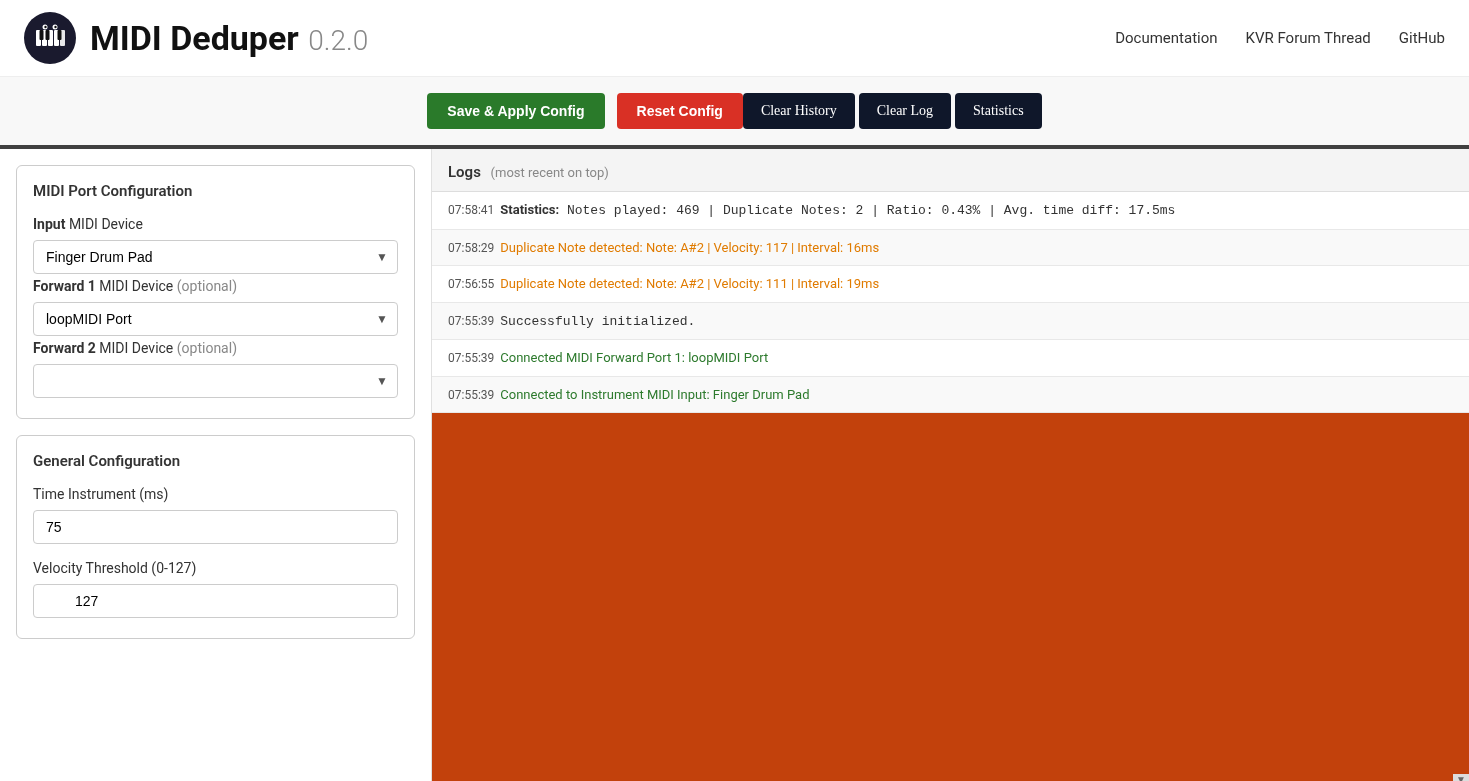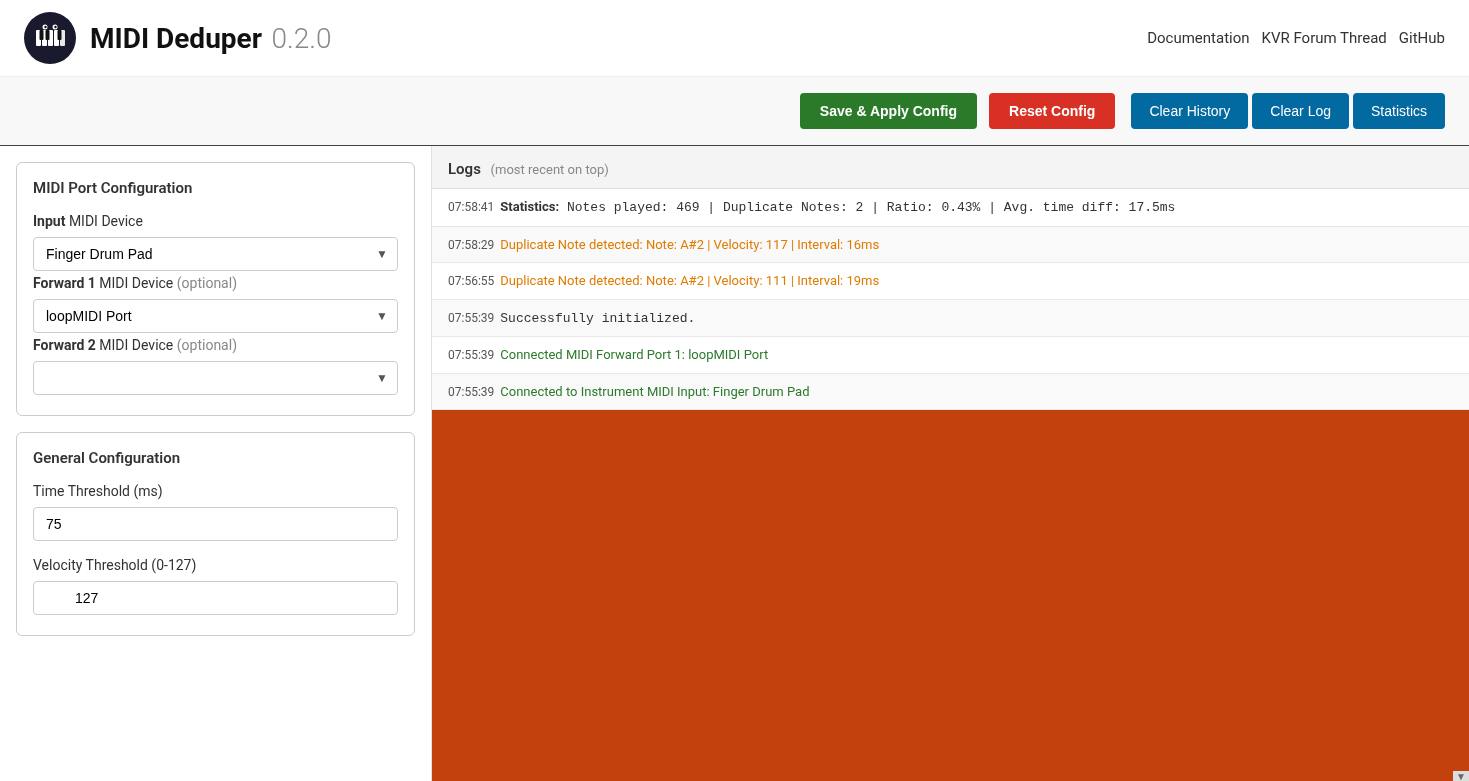--- a/index.html
+++ b/index.html
@@ -31,50 +31,49 @@
       display: flex;
       align-items: center;
       justify-content: center;
       flex-shrink: 0;
     }
     .logo-icon svg {
       width: 36px;
       height: 36px;
     }
     .app-title {
-      font-size: 28px;
+      font-size: 34px;
       font-weight: 700;
       color: #111;
     }
     .app-version {
       font-size: 28px;
       font-weight: 300;
       color: #888;
       margin-left: 6px;
     }
     .header-nav {
       display: flex;
-      gap: 12px;
+      gap: 28px;
     }
     .nav-link {
       color: #333;
       text-decoration: none;
       font-size: 15px;
       cursor: pointer;
     }
 
     
     .toolbar {
       display: flex;
       align-items: center;
-      justify-content: flex-end;
+      justify-content: center;
       padding: 16px 24px;
       background: #f8f8f8;
-      border-bottom: 1px solid #404040;
-      gap: 16px;
+      border-bottom: 4px solid #404040;
     }
     .toolbar-left {
       display: flex;
       gap: 12px;
     }
     .toolbar-right {
       display: flex;
       gap: 4px;
     }
     .btn-green {
@@ -91,27 +90,28 @@
       background: #d93025;
       color: #fff;
       border: none;
       padding: 10px 20px;
       border-radius: 4px;
       font-size: 14px;
       font-weight: 600;
       cursor: pointer;
     }
     .btn-gray {
-      background: #0369a1;
+      background: #0f172a;
       color: #fff;
       border: none;
       padding: 10px 18px;
       border-radius: 4px;
       font-size: 14px;
       cursor: pointer;
+      font-family: Liberation Serif, serif;
     }
 
     
     .main-layout {
       display: flex;
       height: calc(781px - 80px - 65px);
       overflow: hidden;
     }
 
     
@@ -321,21 +321,21 @@
           <option value=""></option>
         </select>
         <span class="select-chevron">▼</span>
       </div>
     </div>
 
     <div class="config-panel">
       <div class="config-panel-title">General Configuration</div>
 
       
-      <div class="field-label">Time Threshold (ms)</div>
+      <div class="field-label">Time Instrument (ms)</div>
       <input class="text-input" type="text" value="75" style="">
 
       
       <div class="field-label">Velocity Threshold (0-127)</div>
       <input class="text-input" type="text" style="margin-bottom: 4px; padding-left: 41px;" value="127">
     </div>
 
   </aside>
 
   <main class="log-area">

